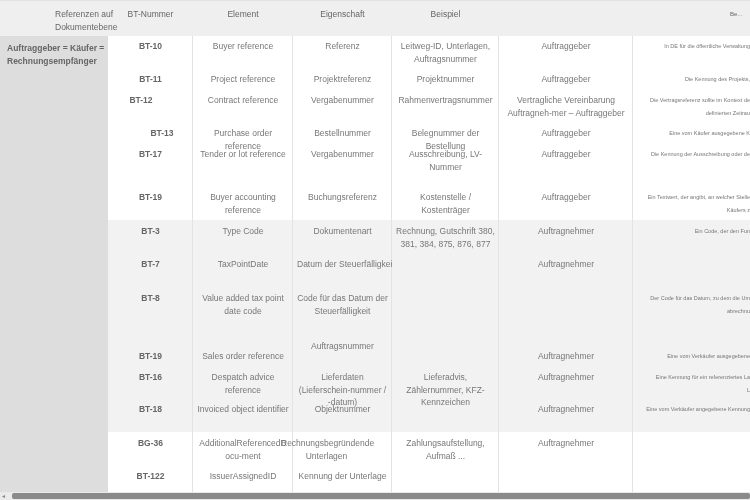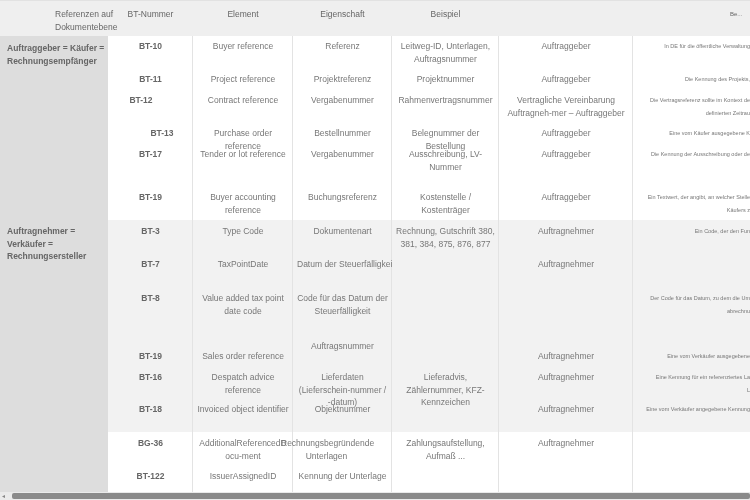--- a/index.html
+++ b/index.html
@@ -42,21 +42,20 @@
   </div>
 
   <div class="col" style="left:0;width:108px;top:36px;border-right:none"></div>
   <div class="col" style="left:108px;width:85px;top:36px"></div>
   <div class="col" style="left:193px;width:100px;top:36px"></div>
   <div class="col" style="left:293px;width:99px;top:36px"></div>
   <div class="col" style="left:392px;width:107px;top:36px"></div>
   <div class="col" style="left:499px;width:134px;top:36px"></div>
 
   <div class="group" style="top:42px">Auftraggeber = Käufer = Rechnungsempfänger</div>
-  <div class="group" style="top:225px">Auftragnehmer = Verkäufer = Rechnungsersteller</div>
 
   <div>
     <div class="cell bt" style="left:108px;width:85px;top:40px">BT-10</div>
     <div class="cell" style="left:193px;width:100px;top:40px">Buyer reference</div>
     <div class="cell" style="left:293px;width:99px;top:40px">Referenz</div>
     <div class="cell" style="left:392px;width:107px;top:40px">Leitweg-ID, Unterlagen, Auftragsnummer</div>
     <div class="cell" style="left:499px;width:134px;top:40px">Auftraggeber</div>
     <div class="cell desc" style="left:633px;width:117px;top:40px;text-align:right;padding:0">In DE für die öffentliche Verwaltung</div>
   </div>
 

